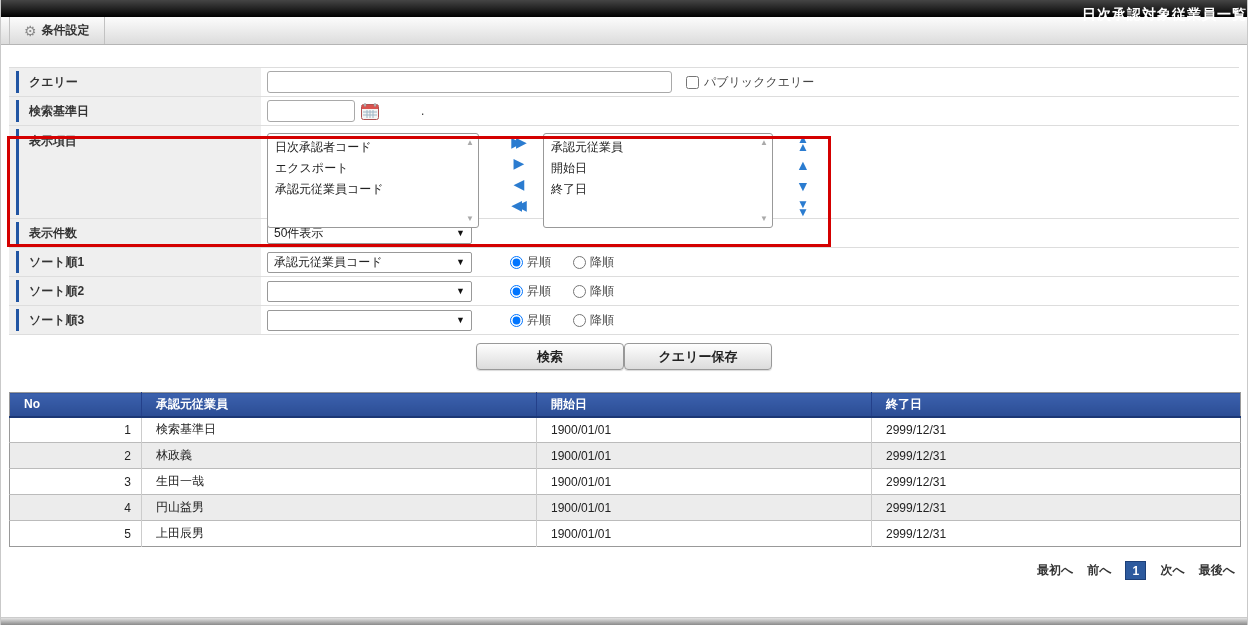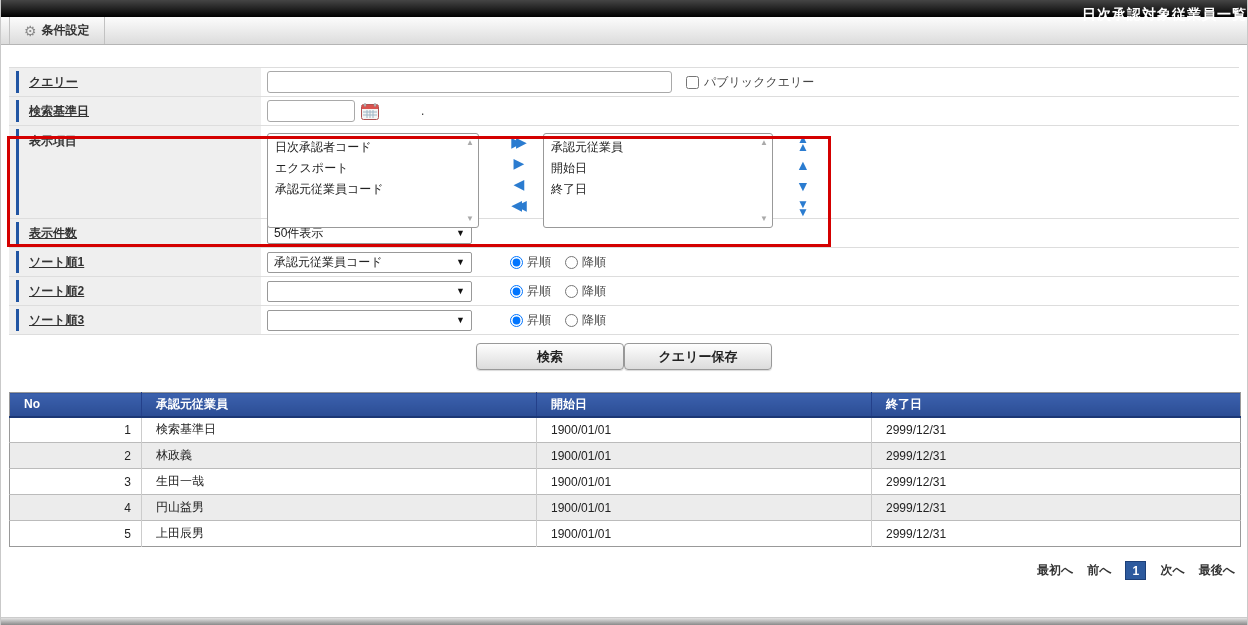--- a/index.html
+++ b/index.html
@@ -35,21 +35,21 @@
     width:252px; background:#efefef; position:relative;
     display:flex; align-items:flex-start; padding:7px 0 0 20px;
     font-weight:bold; color:#333; flex-shrink:0;
   }
   .flabel::before {
     content:""; position:absolute; left:7px; top:3px; bottom:3px; width:3px;
     background:#2155a3;
   }
   .fval { flex:1; display:flex; align-items:center; padding-left:6px; }
   .h29 { height:29px; } .h109 { height:93px; }
-  .h29 .flabel { align-items:center; padding-top:0;text-decoration:underline; }
+  .h29 .flabel { align-items:center; padding-top:0; }
   input[type=text] {
     height:22px; border:1px solid #a9a9a9; border-radius:3px; padding:0 5px;
     font-family:inherit; font-size:12px; background:#fff;
   }
   .query-input { width:405px; }
   .date-input { width:88px; }
   .chklbl { margin-left:14px; display:flex; align-items:center; gap:5px; color:#444; }
   
   .cal { width:18px; height:17px; margin-left:6px; display:inline-block; cursor:pointer; }
   .dot-suffix { margin-left:42px; color:#333; }
@@ -74,21 +74,21 @@
   .arr { color:#2b7cd0; font-size:14px; line-height:14px; cursor:pointer; user-select:none; }
   .hdbl { letter-spacing:-6px; padding-right:6px; }
   .vdbl { display:flex; flex-direction:column; line-height:8px; font-size:12px; }
   
   .sel {
     width:205px; height:21px; border:1px solid #999; border-radius:2px; background:#fff;
     display:flex; align-items:center; justify-content:space-between; padding:0 6px;
     cursor:pointer;
   }
   .sel .caret { font-size:9px; color:#111; }
-  .radios { margin-left:38px; display:flex; align-items:flex-start; gap:4px; color:#444; }
+  .radios { margin-left:38px; display:flex; align-items:flex-start; gap:12px; color:#444; }
   .radios label { margin-right:10px; display:flex; align-items:center; gap:4px; }
   
   .actions { display:flex; justify-content:center; margin-top:8px; }
   .abtn {
     width:148px; height:27px; border:1px solid #999; border-radius:4px;
     background:linear-gradient(#fefefe,#dcdcdc); font-weight:bold; font-size:13px;
     color:#222; font-family:inherit; cursor:pointer; box-shadow:0 1px 1px rgba(0,0,0,.15);
   }
   
   .dtable { margin:22px 8px 0 8px; border-collapse:collapse; width:1232px; border:1px solid #999; }

